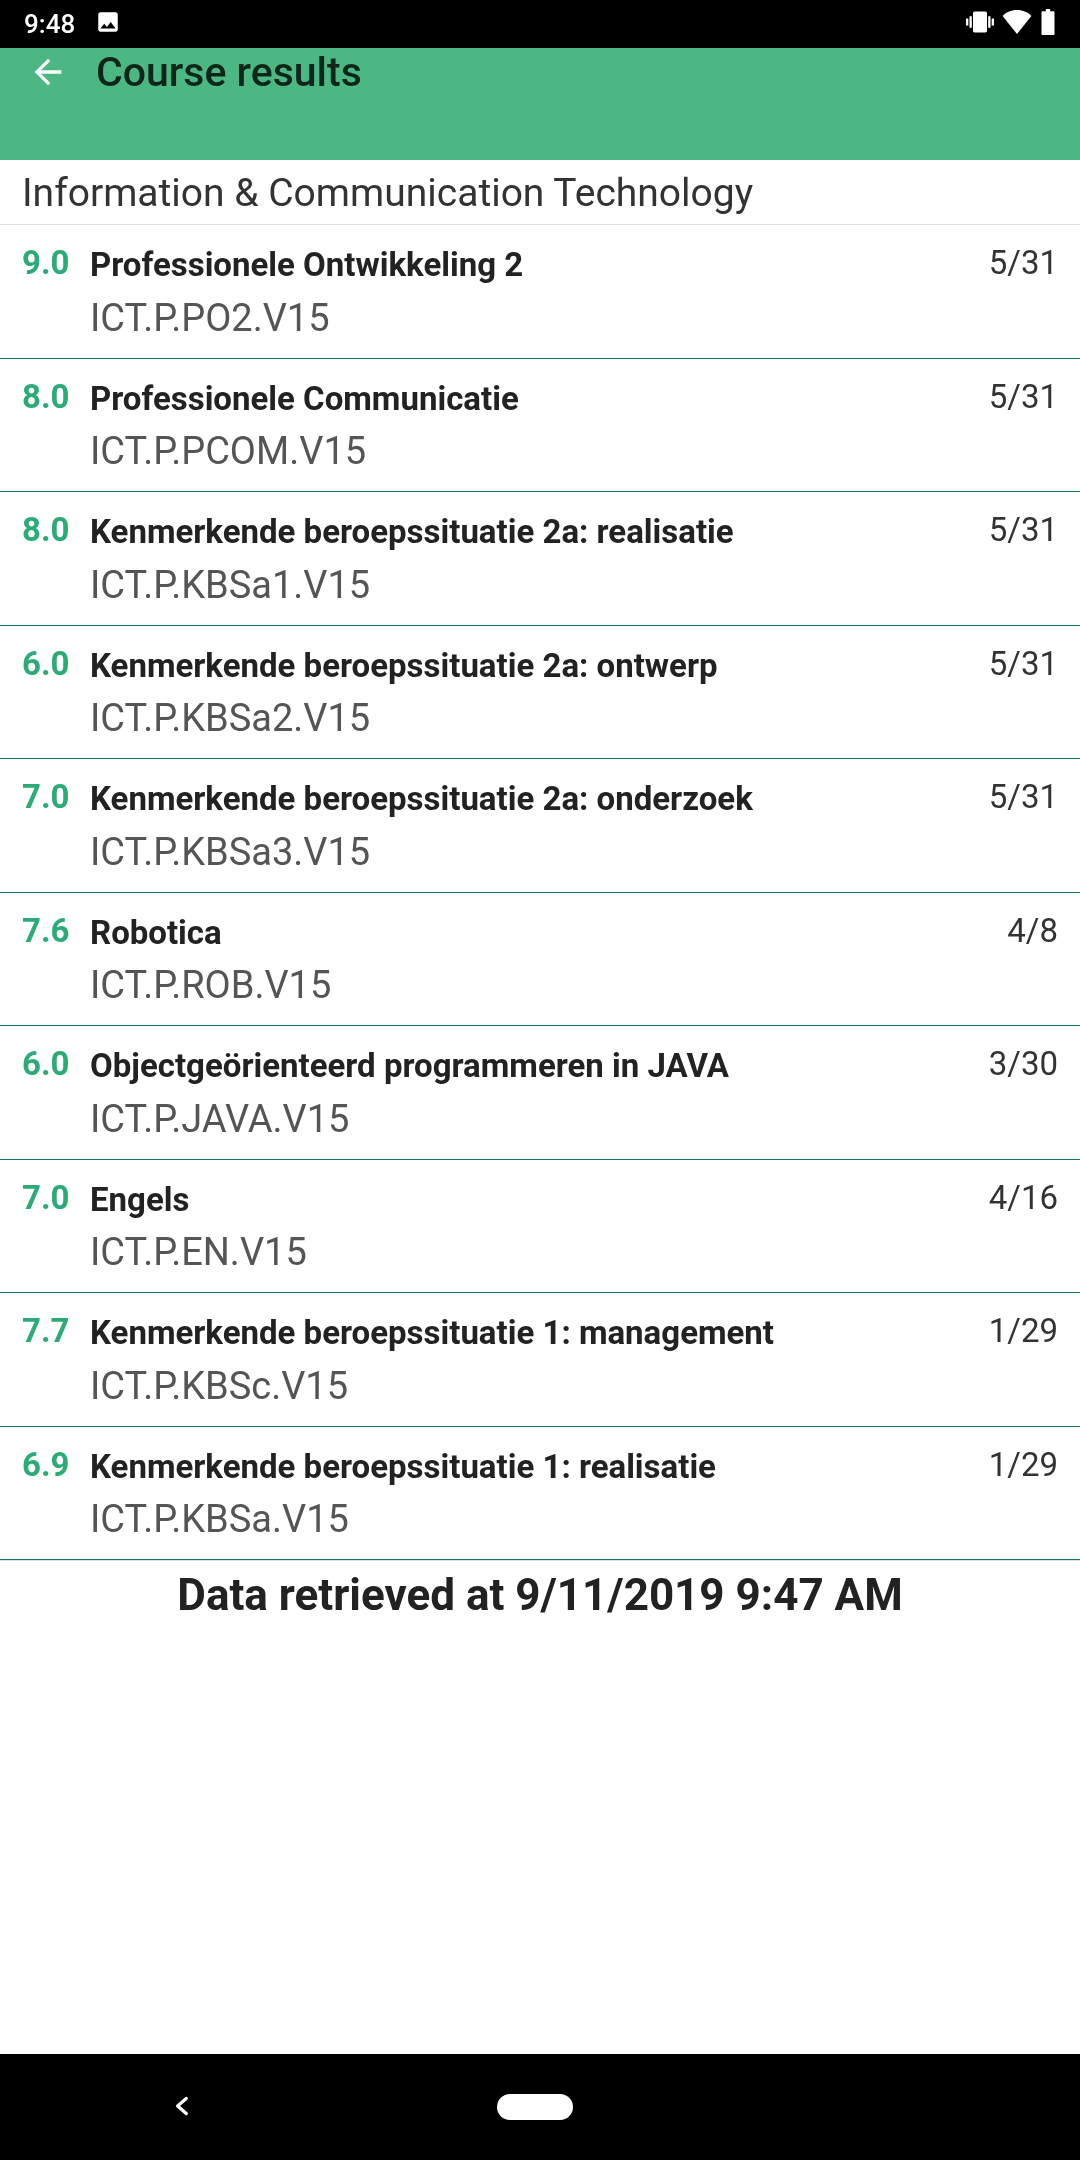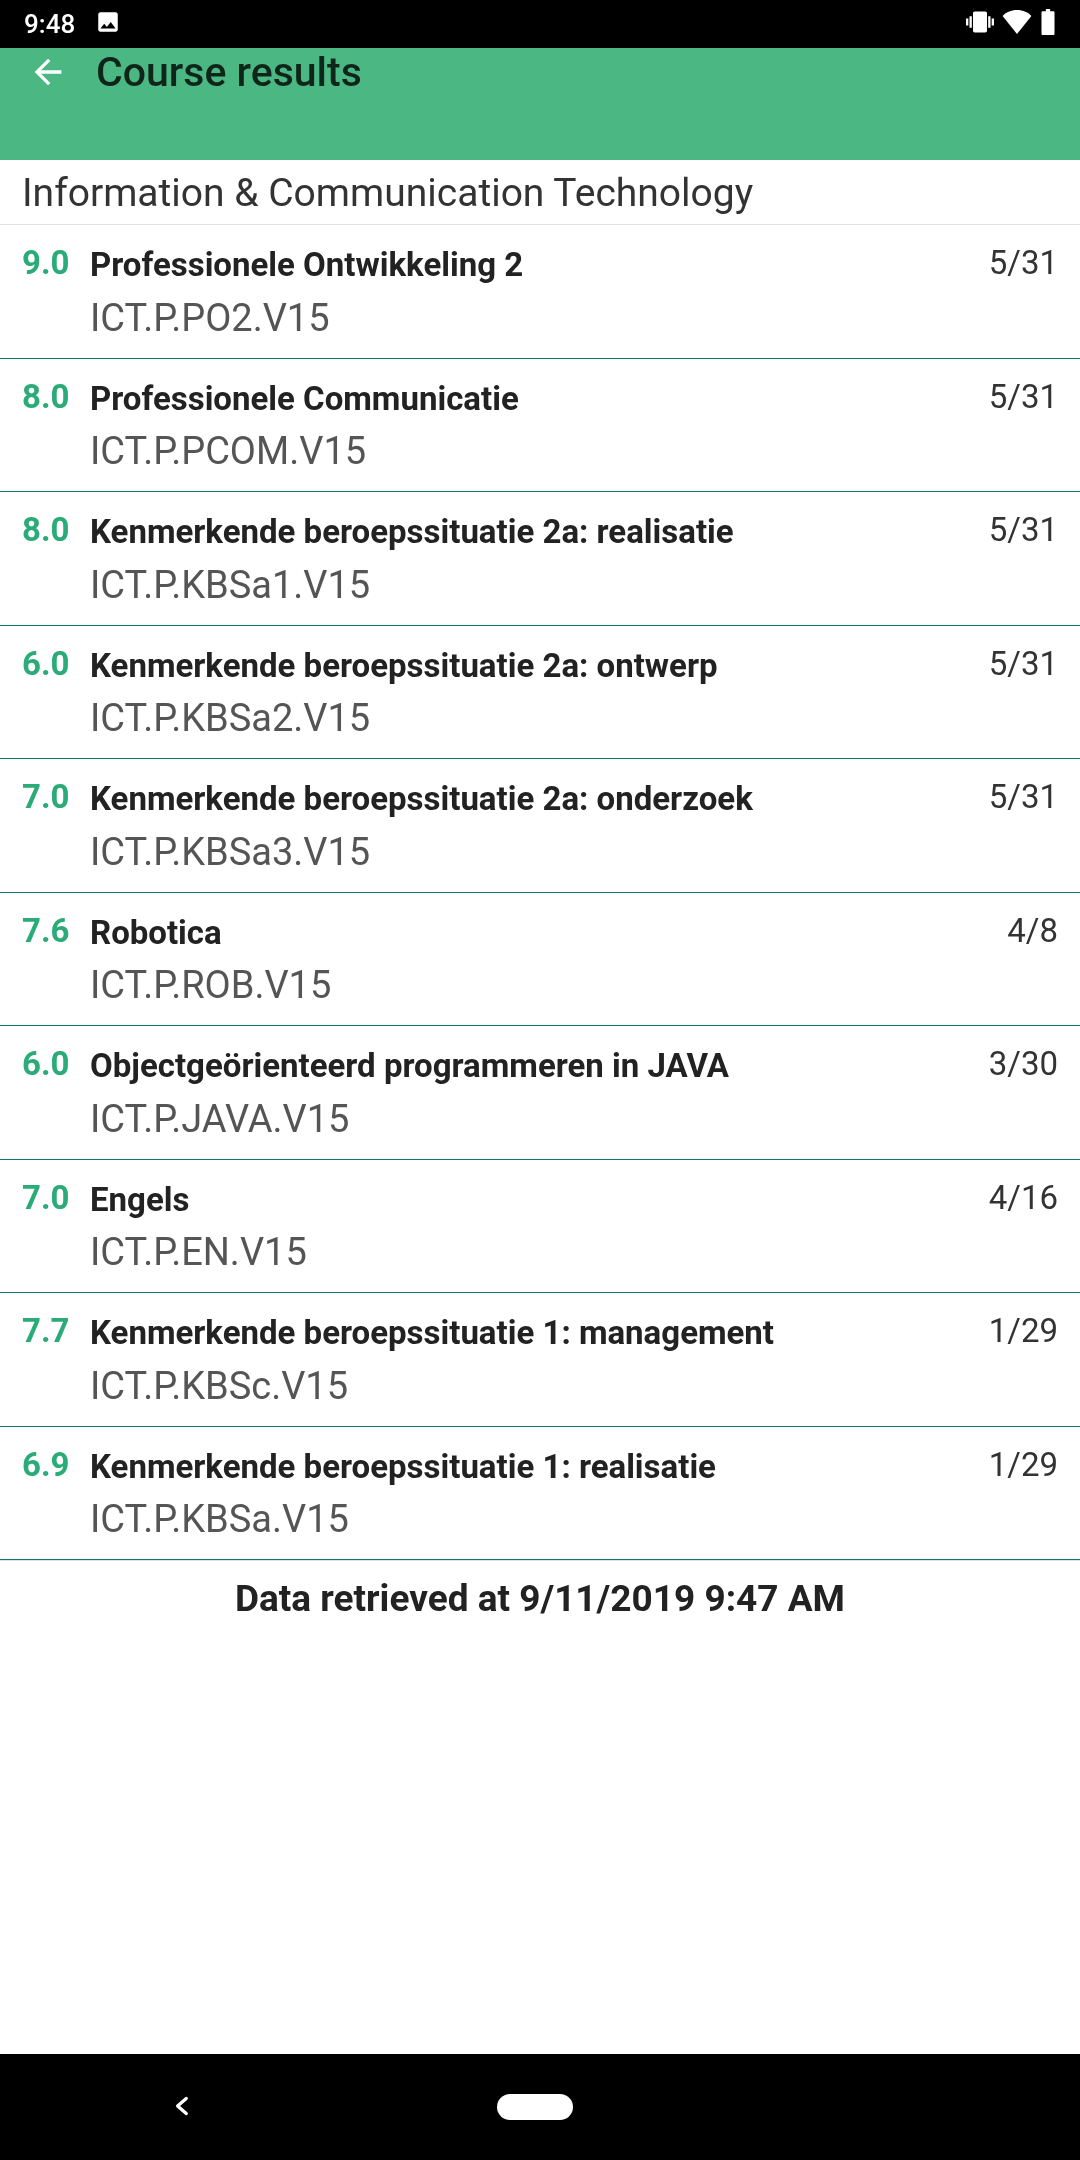--- a/index.html
+++ b/index.html
@@ -102,22 +102,22 @@
       margin-top: 8px;
     }
     .course-date {
       font-size: 33px;
       color: #333;
       flex-shrink: 0;
       margin-left: 16px;
     }
     .footer {
       text-align: center;
-      padding: 16px 0 12px;
-      font-size: 37px;
+      padding: 8px 0 12px;
+      font-size: 44px;
       font-weight: 700;
       color: #222;
       border-top: 1px solid #e0e0e0;
     }
     .nav-bar {
       height: 106px;
       background: #000;
       display: flex;
       align-items: center;
       justify-content: space-between;

